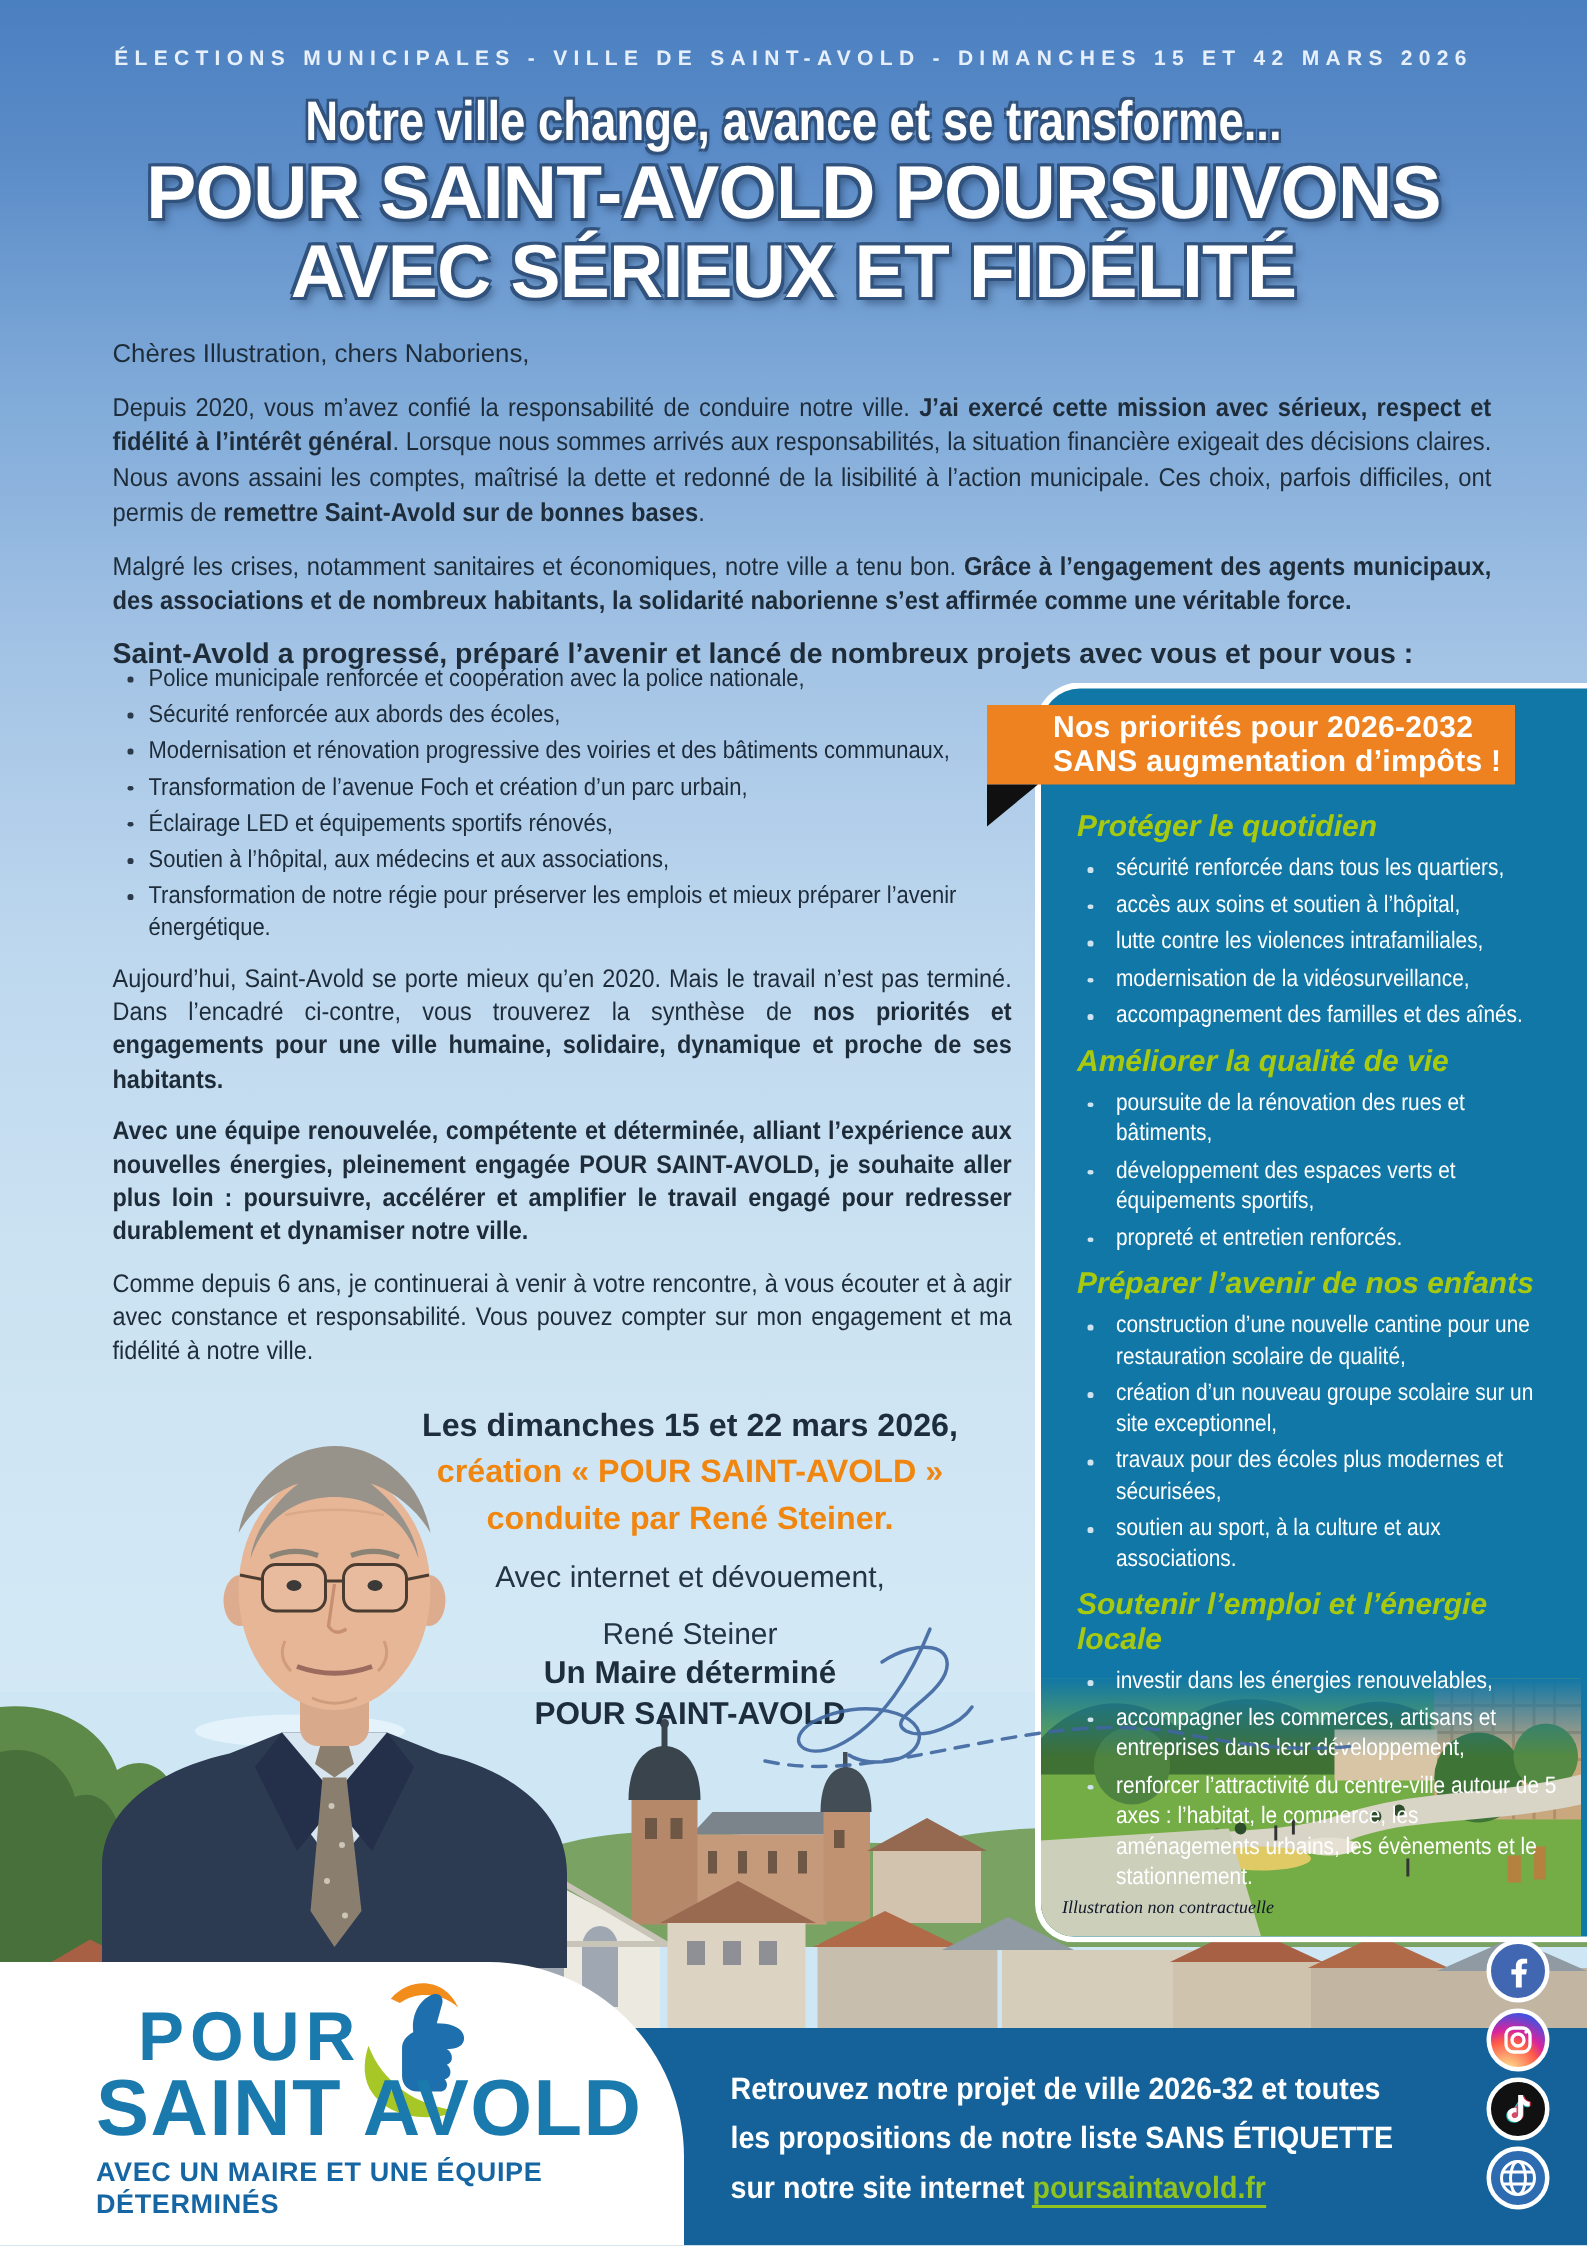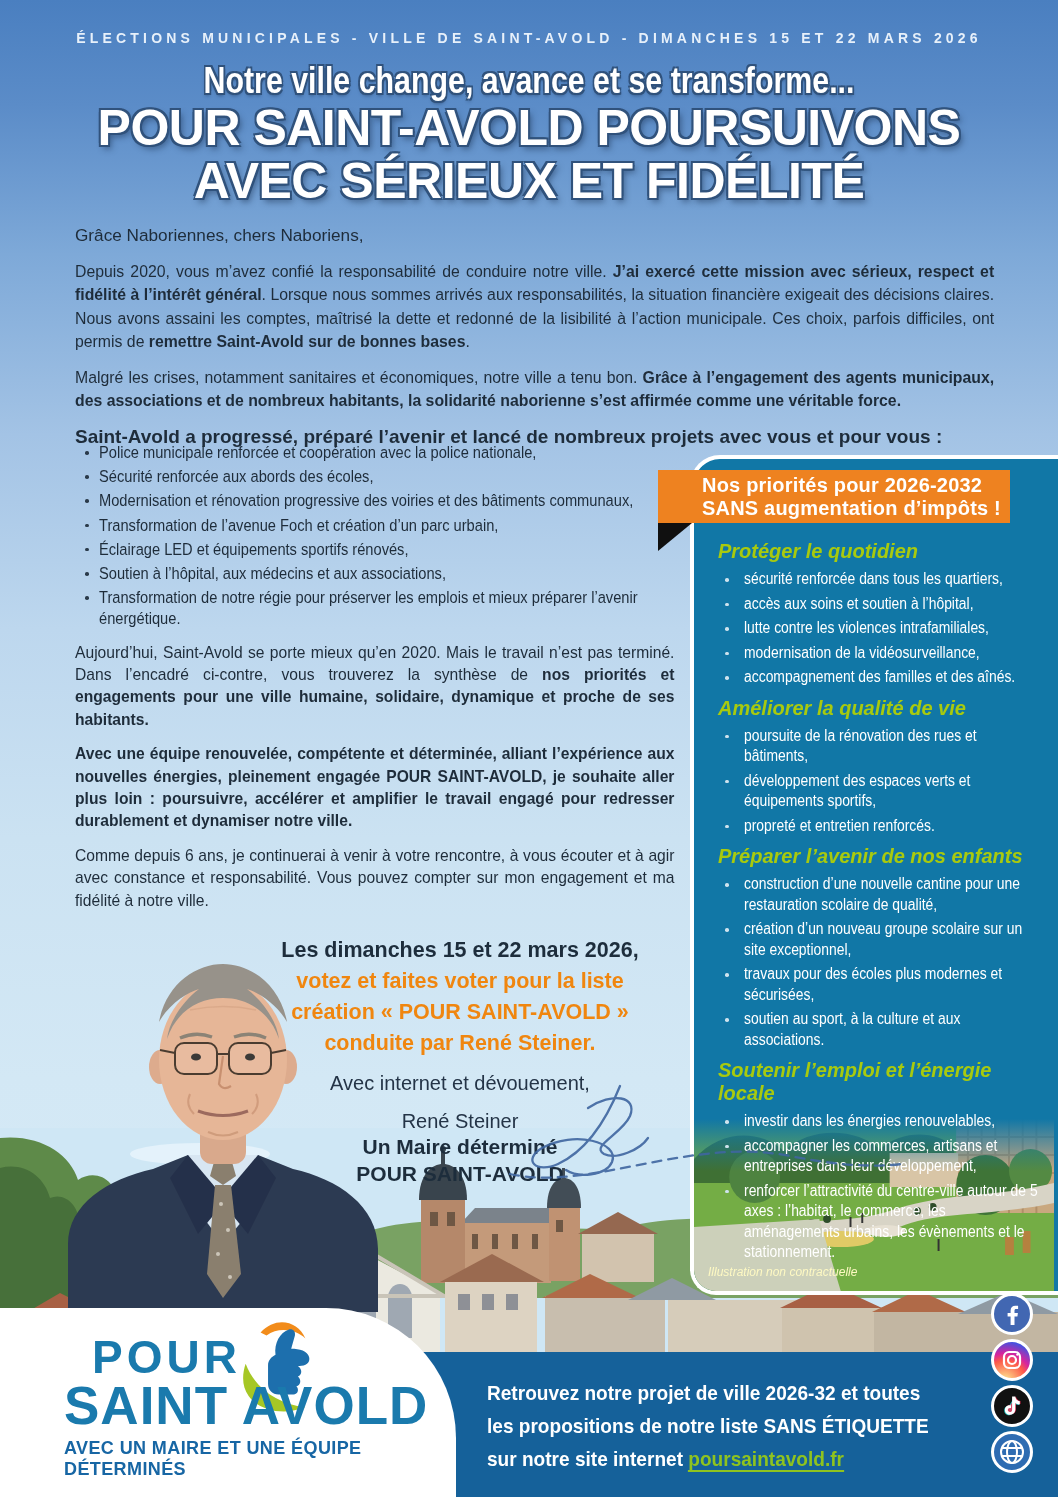--- a/index.html
+++ b/index.html
@@ -47,21 +47,21 @@
   .p-heading{font-size:20px;font-weight:bold;font-style:italic;color:#a8ca0e;margin:9px 0 6px 0;}
   ul.plist{list-style:none;margin:0 0 2px 0;padding:0;}
   ul.plist li{position:relative;padding-left:26px;margin-bottom:4px;font-size:15.8px;line-height:20.5px;color:#fff;}
   ul.plist .dot{position:absolute;left:7px;top:9px;width:3.5px;height:3.5px;border-radius:50%;background:#cfe3ee;}
   ul.plist .li-txt{display:inline-block;transform:scaleX(.88);transform-origin:left top;width:113.5%;}
   .ribbon{position:absolute;top:470px;left:658px;width:352px;height:53px;background:#ee8220;z-index:4;
     color:#fff;font-weight:bold;font-size:20px;line-height:23px;padding:4px 0 0 44px;letter-spacing:.2px;}
   .ribbon-fold{position:absolute;top:523px;left:658px;width:0;height:0;z-index:4;
     border-top:28px solid #101010;border-right:34px solid transparent;}
   .park{position:absolute;left:0;right:0;bottom:0;height:172px;border-radius:0 0 0 22px;overflow:hidden;z-index:1;}
-  .park-caption{position:absolute;left:14px;bottom:12px;z-index:3;font-style:italic;font-size:12px;color:#fef9c3;}
+  .park-caption{position:absolute;left:14px;bottom:12px;z-index:3;font-style:italic;font-size:12px;color:#0f172a;font-family:Liberation Serif, serif;}
   
   .band{position:absolute;top:1128px;left:0;z-index:1;}
   .candidate{position:absolute;top:942px;left:48px;z-index:4;}
   
   .bottom-bar{position:absolute;left:0;top:1352px;width:1058px;height:145px;background:#15619a;z-index:4;}
   .footer-text{position:absolute;left:487px;top:1376px;z-index:5;color:#fff;font-weight:bold;
     font-size:20.5px;line-height:33px;}
   .bar-line{transform:scaleX(.93);transform-origin:left top;width:107.5%;white-space:nowrap;}
   .site-link{color:#8fc31f;text-decoration:none;border-bottom:2.5px solid #8fc31f;}
   .logo-panel{position:absolute;left:0;top:1308px;width:456px;height:190px;background:#fff;
@@ -76,29 +76,29 @@
   .soc-fb{background:#4267B2;}
   .soc-ig{background:radial-gradient(circle at 30% 110%,#fdf497 0%,#fd5949 45%,#d6249f 60%,#285AEB 90%);}
   .soc-tt{background:#111;}
   .soc-gl{background:#2e6cb2;}
 </style>
 </head>
 <body>
 
 <div class="page">
 
-  <div class="masthead">ÉLECTIONS MUNICIPALES - VILLE DE SAINT-AVOLD - DIMANCHES 15 ET 22 MARS 2026</div>
+  <div class="masthead">ÉLECTIONS MUNICIPALES - VILLE DE SAINT-AVOLD - DIMANCHES 15 ET 42 MARS 2026</div>
   <div class="kicker">Notre ville change, avance et se transforme...</div>
   <div class="big-title">
     <div>POUR SAINT-AVOLD POURSUIVONS</div>
     <div>AVEC SÉRIEUX ET FIDÉLITÉ</div>
   </div>
 
   <div class="intro">
-    <p class="salutation">Grâce Naboriennes, chers Naboriens,</p>
+    <p class="salutation">Chères Illustration, chers Naboriens,</p>
     <p class="cond"><span>Depuis 2020, vous m’avez confié la responsabilité de conduire notre ville. </span><b>J’ai exercé cette mission avec sérieux, respect et fidélité à l’intérêt général</b><span>. Lorsque nous sommes arrivés aux responsabilités, la situation financière exigeait des décisions claires. Nous avons assaini les comptes, maîtrisé la dette et redonné de la lisibilité à l’action municipale. Ces choix, parfois difficiles, ont permis de </span><b>remettre Saint-Avold sur de bonnes bases</b><span>.</span></p>
     <p class="cond"><span>Malgré les crises, notamment sanitaires et économiques, notre ville a tenu bon. </span><b>Grâce à l’engagement des agents municipaux, des associations et de nombreux habitants, la solidarité naborienne s’est affirmée comme une véritable force.</b></p>
     <p class="lead">Saint-Avold a progressé, préparé l’avenir et lancé de nombreux projets avec vous et pour vous :</p>
   </div>
 
   <div class="left-col">
     <ul class="blist">
         <li><span class="dot"></span><span class="li-txt">Police municipale renforcée et coopération avec la police nationale,</span></li>
         <li><span class="dot"></span><span class="li-txt">Sécurité renforcée aux abords des écoles,</span></li>
         <li><span class="dot"></span><span class="li-txt">Modernisation et rénovation progressive des voiries et des bâtiments communaux,</span></li>
@@ -244,21 +244,20 @@
   </div>
   <div class="ribbon">
     <div>Nos priorités pour 2026-2032</div>
     <div>SANS augmentation d’impôts !</div>
   </div>
   <div class="ribbon-fold"></div>
 
   <div class="cta">
     <div class="date-line">Les dimanches 15 et 22 mars 2026,</div>
     <div class="orange">
-        <div>votez et faites voter pour la liste</div>
         <div>création « POUR SAINT-AVOLD »</div>
         <div>conduite par René Steiner.</div>
       </div>
     <div class="closing">Avec internet et dévouement,</div>
     <div class="name">René Steiner</div>
     <div class="role">Un Maire déterminé</div>
     <div class="role">POUR SAINT-AVOLD</div>
   </div>
 
   <svg class="signature" width="440" height="130" viewBox="0 0 440 130">

